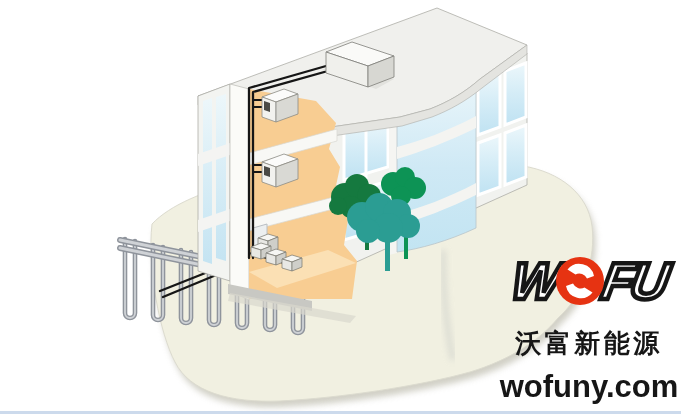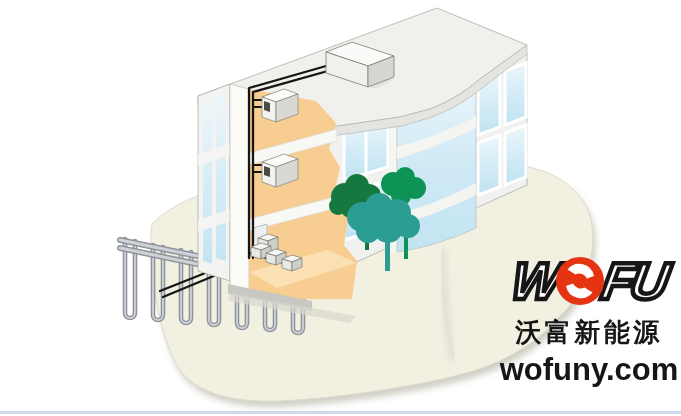--- a/index.html
+++ b/index.html
@@ -8,24 +8,24 @@
   .illu{position:absolute;left:0;top:0;}
   
   .logo{position:absolute;left:497px;top:254px;width:184px;text-align:center;}
   .logo-brand{display:flex;align-items:center;justify-content:center;height:54px;
     transform:skewX(-10deg);font-weight:bold;font-style:italic;font-size:52px;
     letter-spacing:-3px;color:var(--c-logo-black,#161616);line-height:54px;}
   @supports (-webkit-text-stroke: 1px black){
     .logo-brand span{color:#fff;-webkit-text-stroke:4.5px var(--c-logo-black,#161616);}
   }
   .swirl{width:50px;height:50px;margin:0 -3px;flex:0 0 auto;transform:skewX(10deg);}
-  .logo-cn{margin-top:7px;font-size:26px;font-weight:bold;letter-spacing:3.5px;
+  .logo-cn{margin-top:18px;font-size:26px;font-weight:bold;letter-spacing:3.5px;
     color:var(--c-logo-black,#161616);white-space:nowrap;
     font-family:"DejaVu Sans","Liberation Sans",sans-serif;}
-  .logo-url{margin-top:2px;font-size:31px;font-weight:bold;letter-spacing:0;
+  .logo-url{margin-top:8px;font-size:31px;font-weight:bold;letter-spacing:0;
     color:var(--c-logo-black,#161616);white-space:nowrap;}
   .bottom-rule{position:absolute;left:0;top:411px;width:681px;height:3px;
     background:var(--c-bottom-rule,#ccdaec);}
   
   .ol{stroke:#adada7;stroke-width:.8;}
   .pipe{stroke:var(--c-pipe-black,#161616);fill:none;stroke-linejoin:round;stroke-linecap:round;}
 </style>
 </head>
 <body>
 

